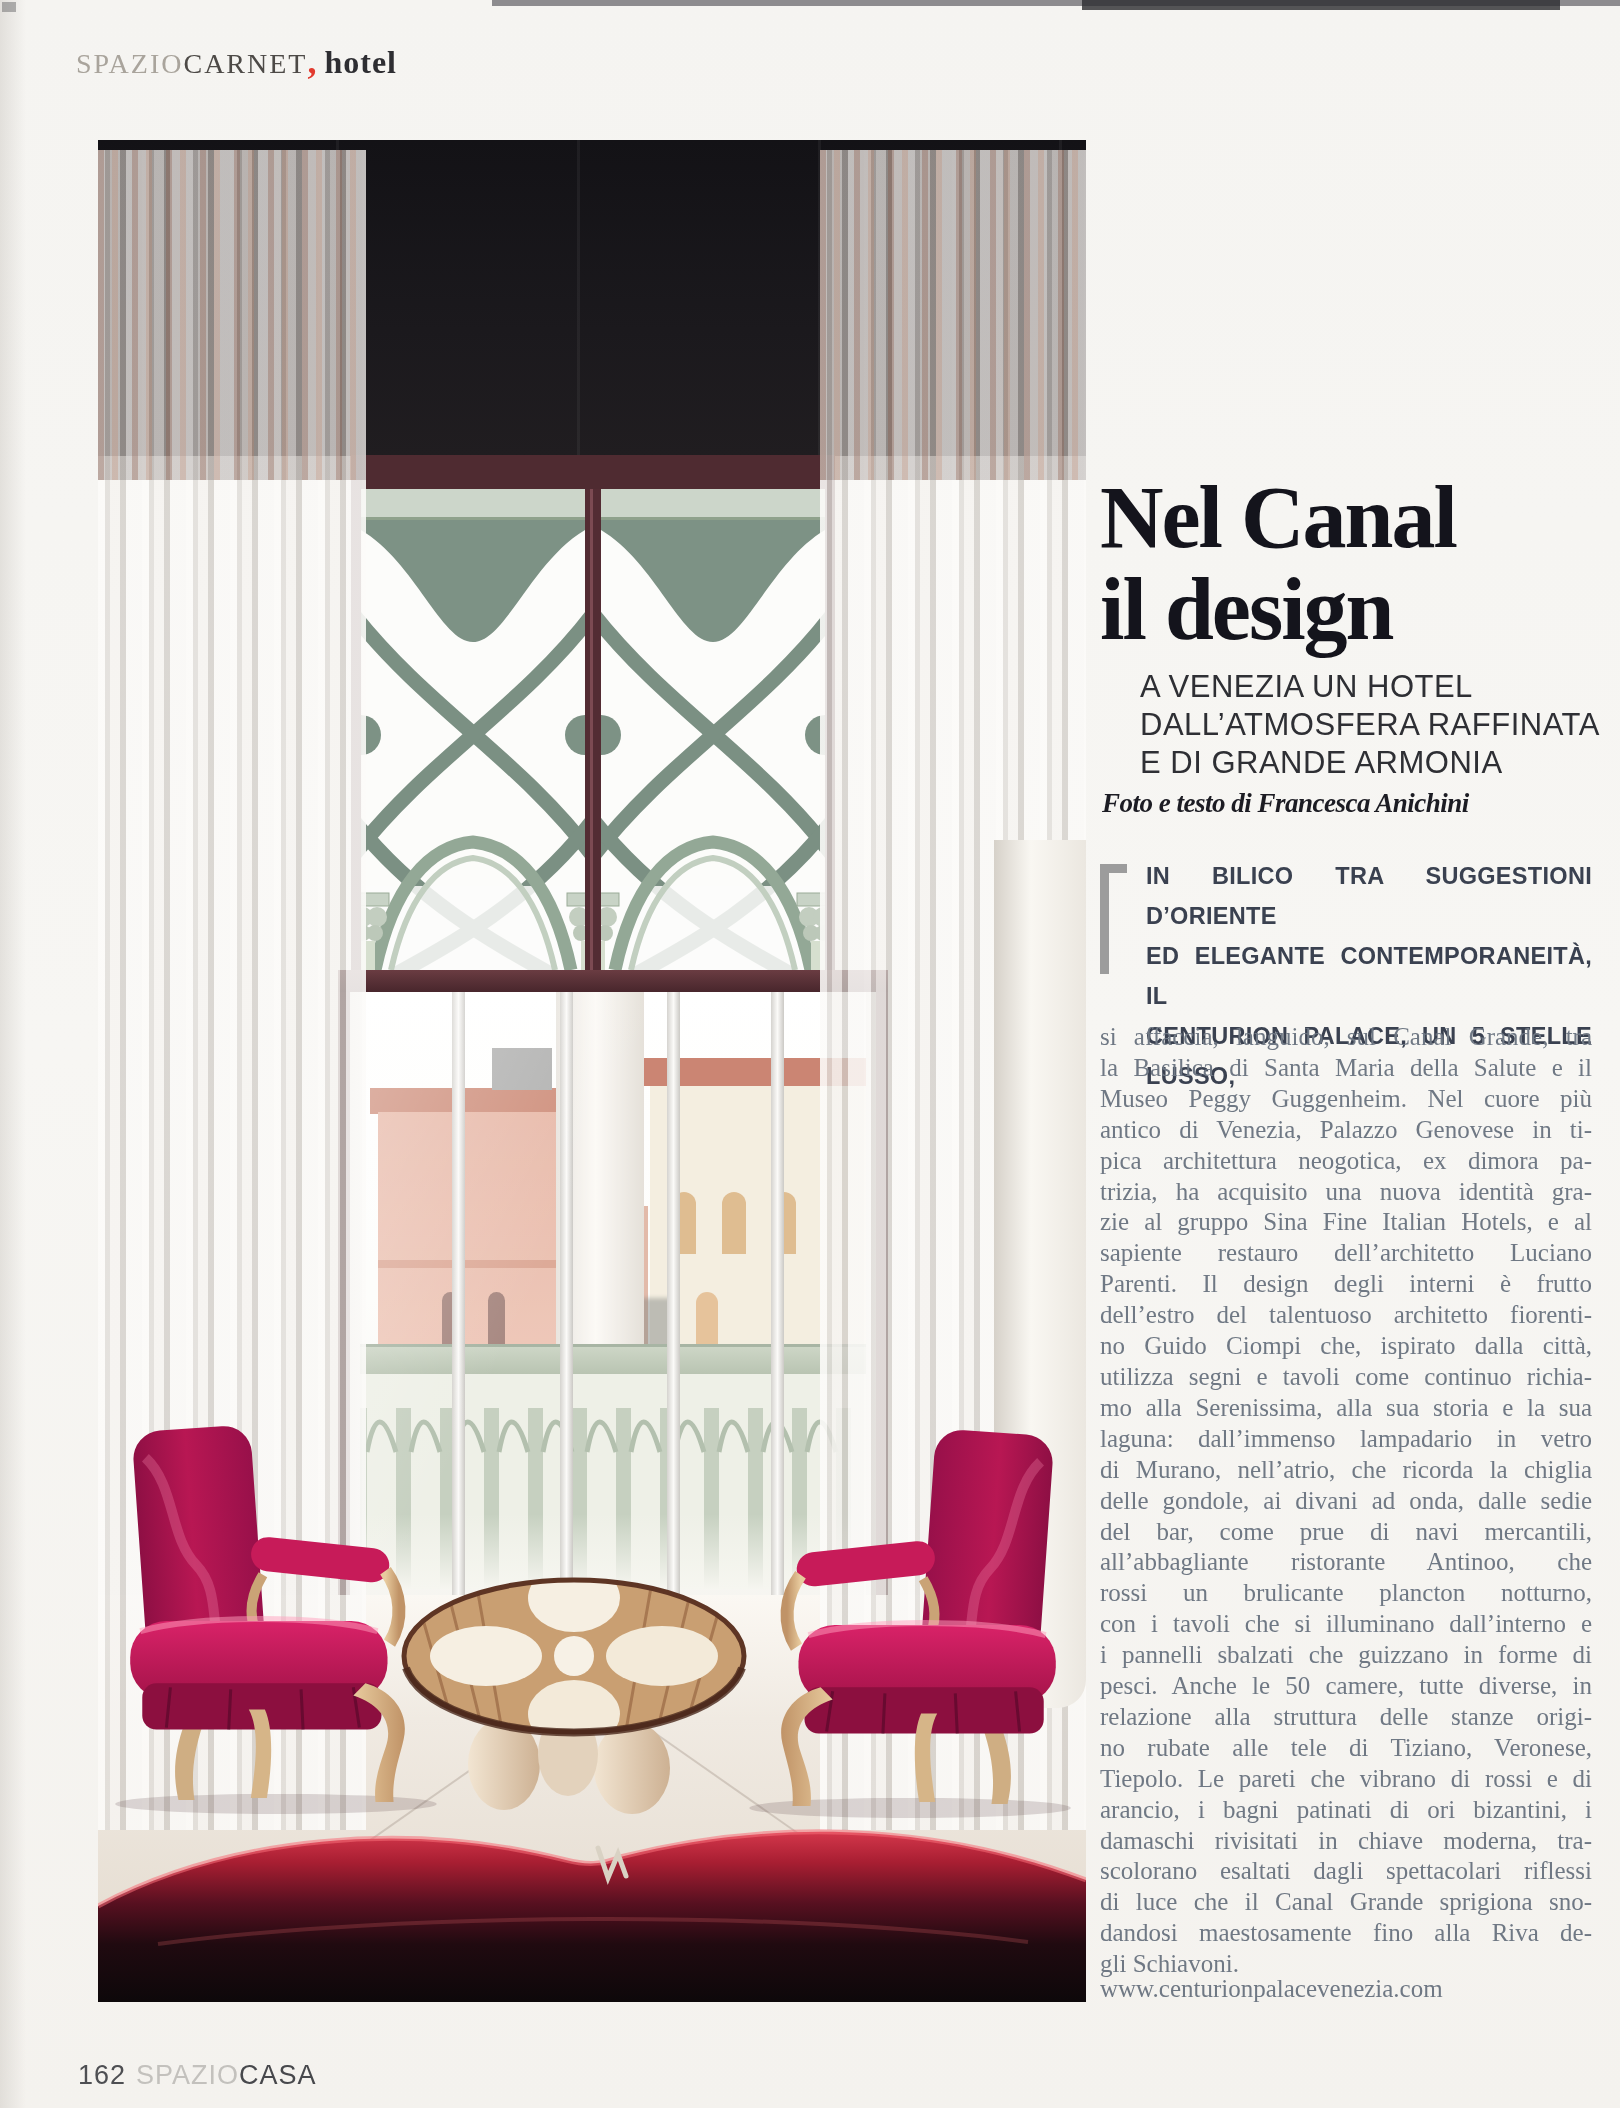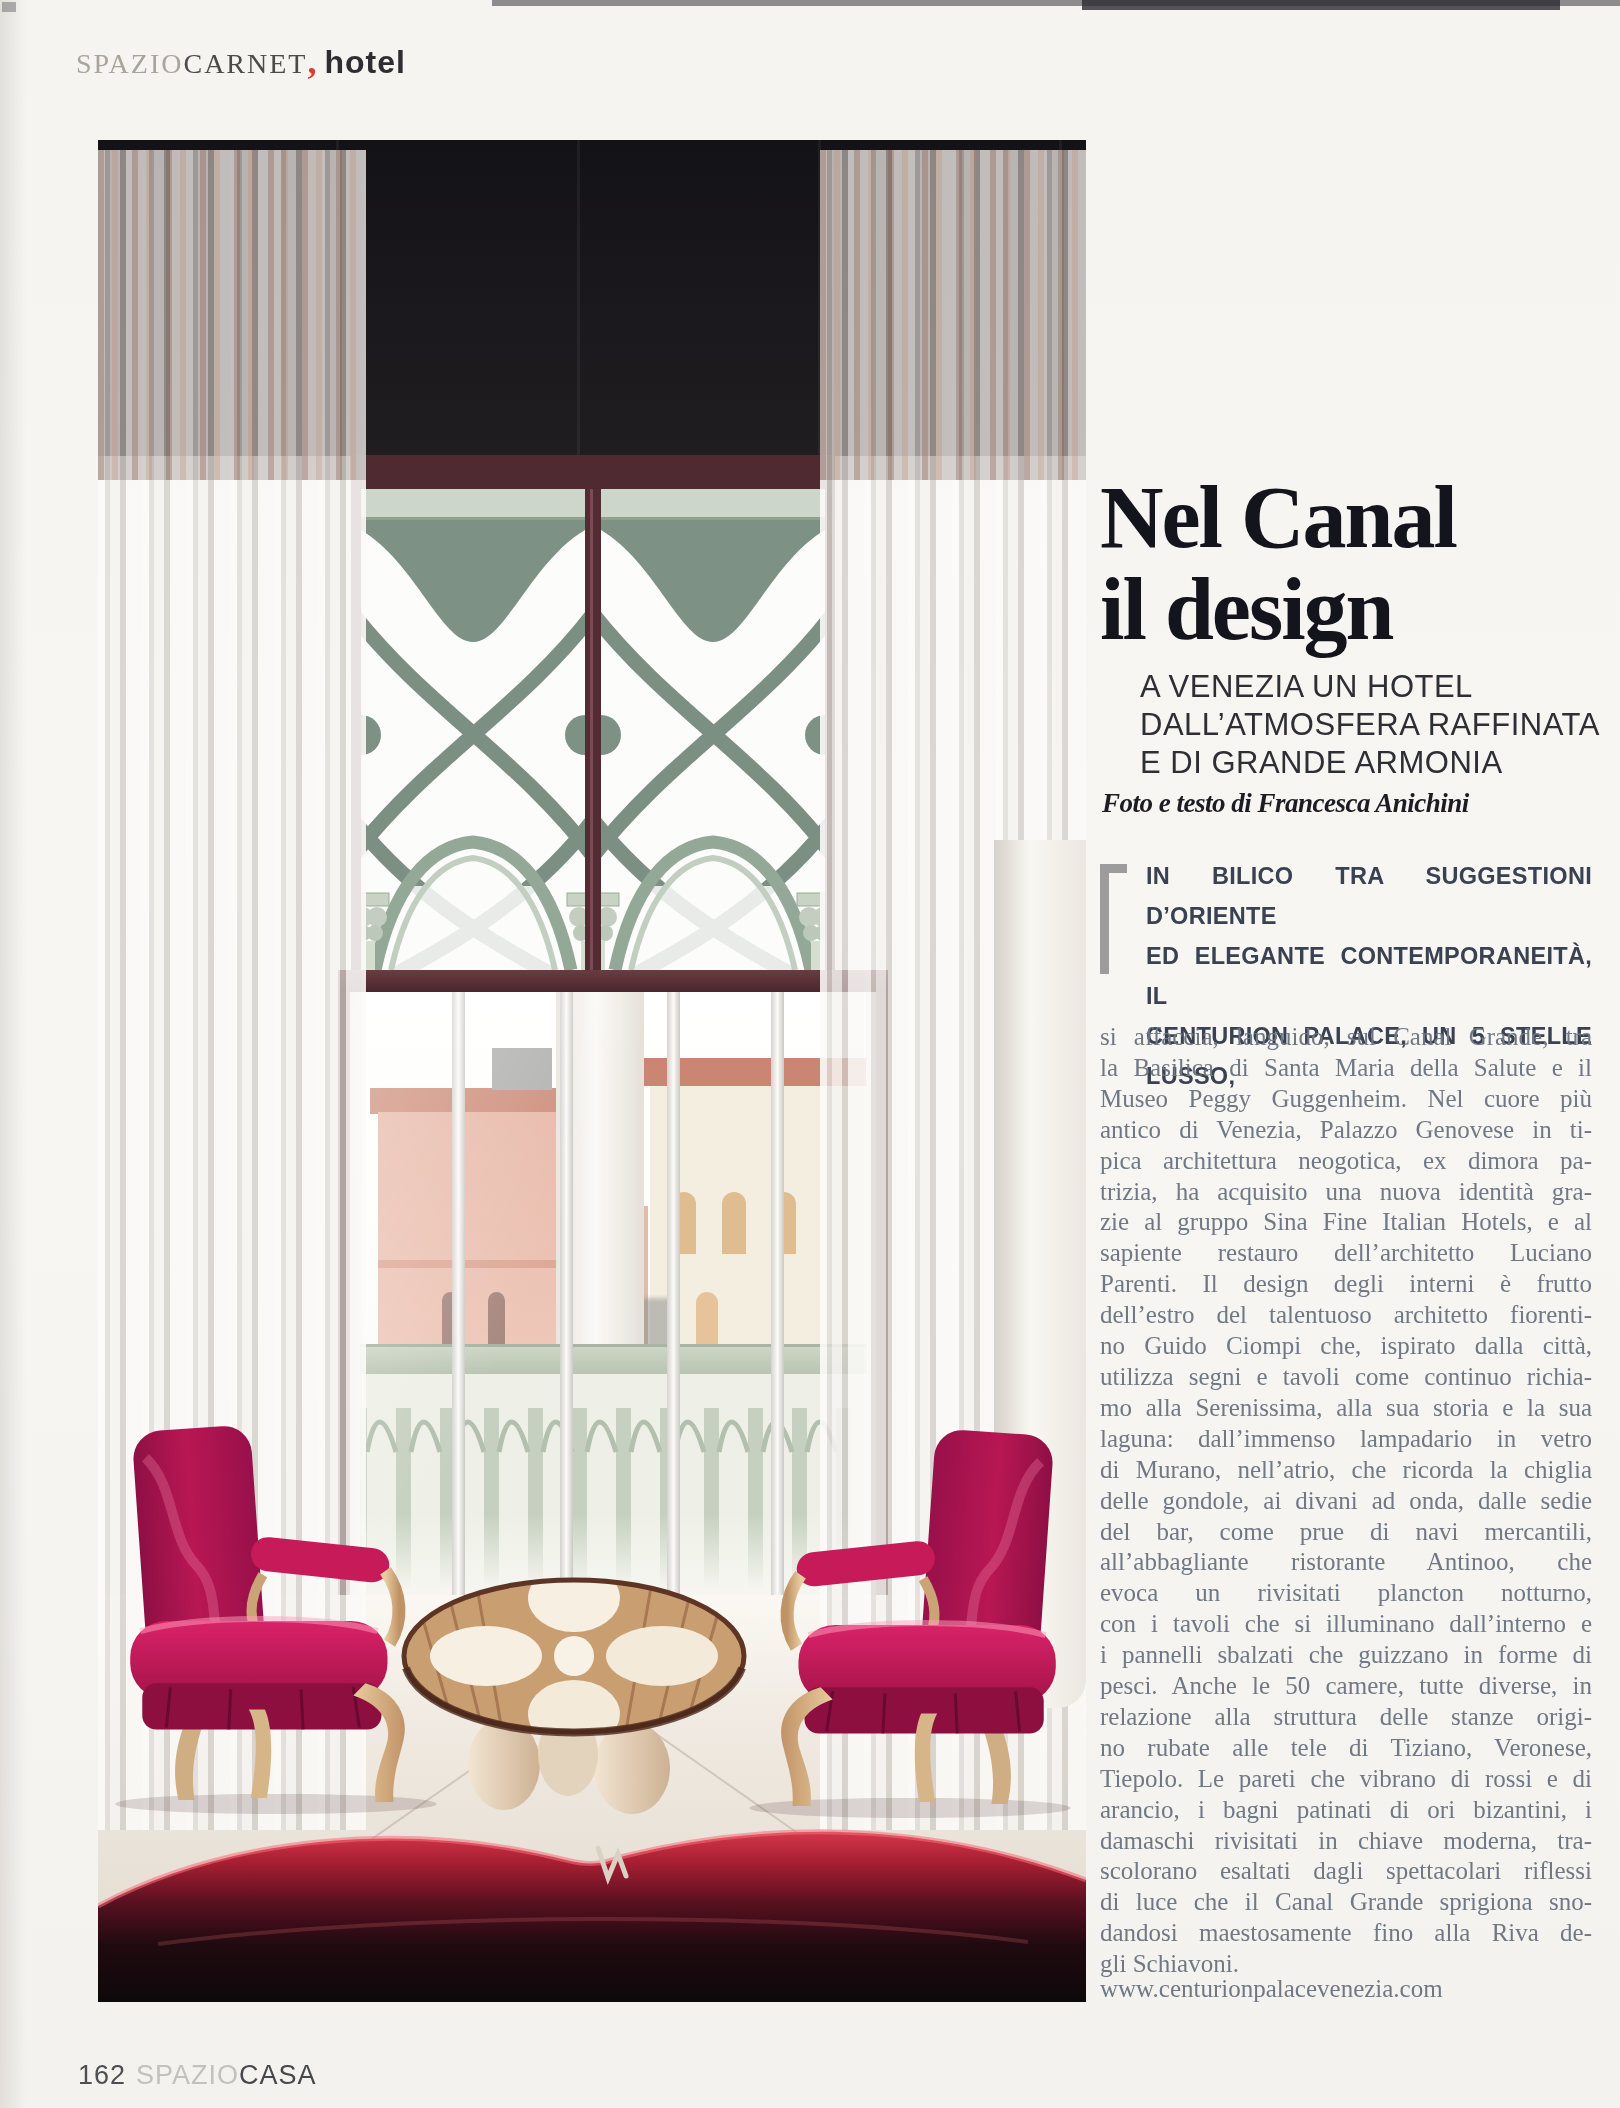--- a/index.html
+++ b/index.html
@@ -8,21 +8,21 @@
   .page::before{content:"";position:absolute;left:0;top:0;width:26px;height:100%;background:linear-gradient(90deg,rgba(190,185,178,.35),rgba(190,185,178,0));pointer-events:none;}
   .scan-a{position:absolute;left:492px;top:0;width:1128px;height:6px;background:#55555a;opacity:.65;}
   .scan-b{position:absolute;left:1082px;top:0;width:478px;height:10px;background:#2c2c30;opacity:.8;}
   .scan-c{position:absolute;left:2px;top:2px;width:14px;height:10px;background:#5a5a5e;opacity:.45;}
 
   
   .mag-header{position:absolute;left:76px;top:40px;white-space:nowrap;}
   .brand-light{font-family:"Liberation Serif",serif;font-size:28px;letter-spacing:2px;color:#a9a49c;}
   .brand-dark{font-family:"Liberation Serif",serif;font-size:28px;letter-spacing:2px;color:#4d4a47;}
   .brand-comma{font-family:"Liberation Serif",serif;font-size:36px;font-weight:bold;color:#e23a2e;}
-  .brand-section{font-family:Liberation Sans, sans-serif;font-size:32px;font-weight:bold;color:#2e2e32;margin-left:8px;letter-spacing:1px;}
+  .brand-section{font-family:Liberation Serif, serif;font-size:32px;font-weight:bold;color:#2e2e32;margin-left:8px;letter-spacing:1px;}
 
   
   .mag-footer{position:absolute;left:78px;top:2060px;white-space:nowrap;font-family:"Liberation Sans",sans-serif;font-size:27px;letter-spacing:1px;}
   .pg-num{color:#4e4f53;margin-right:10px;}
   .foot-light{color:#c3c1bd;}
   .foot-dark{color:#47484c;}
 
   
   .title{position:absolute;left:1100px;top:472px;width:500px;font-family:"Liberation Serif",serif;font-weight:bold;font-size:88px;line-height:92px;letter-spacing:-2px;color:#14141c;}
   .subtitle{position:absolute;left:1102px;top:668px;width:500px;font-family:"Liberation Sans",sans-serif;font-size:31px;line-height:38px;color:#2e2f34;letter-spacing:.5px;margin-left:38px;}
@@ -396,21 +396,21 @@
       <div class="body-line">Parenti. Il design degli interni è frutto</div>
       <div class="body-line">dell’estro del talentuoso architetto fiorenti-</div>
       <div class="body-line">no Guido Ciompi che, ispirato dalla città,</div>
       <div class="body-line">utilizza segni e tavoli come continuo richia-</div>
       <div class="body-line">mo alla Serenissima, alla sua storia e la sua</div>
       <div class="body-line">laguna: dall’immenso lampadario in vetro</div>
       <div class="body-line">di Murano, nell’atrio, che ricorda la chiglia</div>
       <div class="body-line">delle gondole, ai divani ad onda, dalle sedie</div>
       <div class="body-line">del bar, come prue di navi mercantili,</div>
       <div class="body-line">all’abbagliante ristorante Antinoo, che</div>
-      <div class="body-line">evoca un rivisitati plancton notturno,</div>
+      <div class="body-line">rossi un brulicante plancton notturno,</div>
       <div class="body-line">con i tavoli che si illuminano dall’interno e</div>
       <div class="body-line">i pannelli sbalzati che guizzano in forme di</div>
       <div class="body-line">pesci. Anche le 50 camere, tutte diverse, in</div>
       <div class="body-line">relazione alla struttura delle stanze origi-</div>
       <div class="body-line">no rubate alle tele di Tiziano, Veronese,</div>
       <div class="body-line">Tiepolo. Le pareti che vibrano di rossi e di</div>
       <div class="body-line">arancio, i bagni patinati di ori bizantini, i</div>
       <div class="body-line">damaschi rivisitati in chiave moderna, tra-</div>
       <div class="body-line">scolorano esaltati dagli spettacolari riflessi</div>
       <div class="body-line">di luce che il Canal Grande sprigiona sno-</div>

